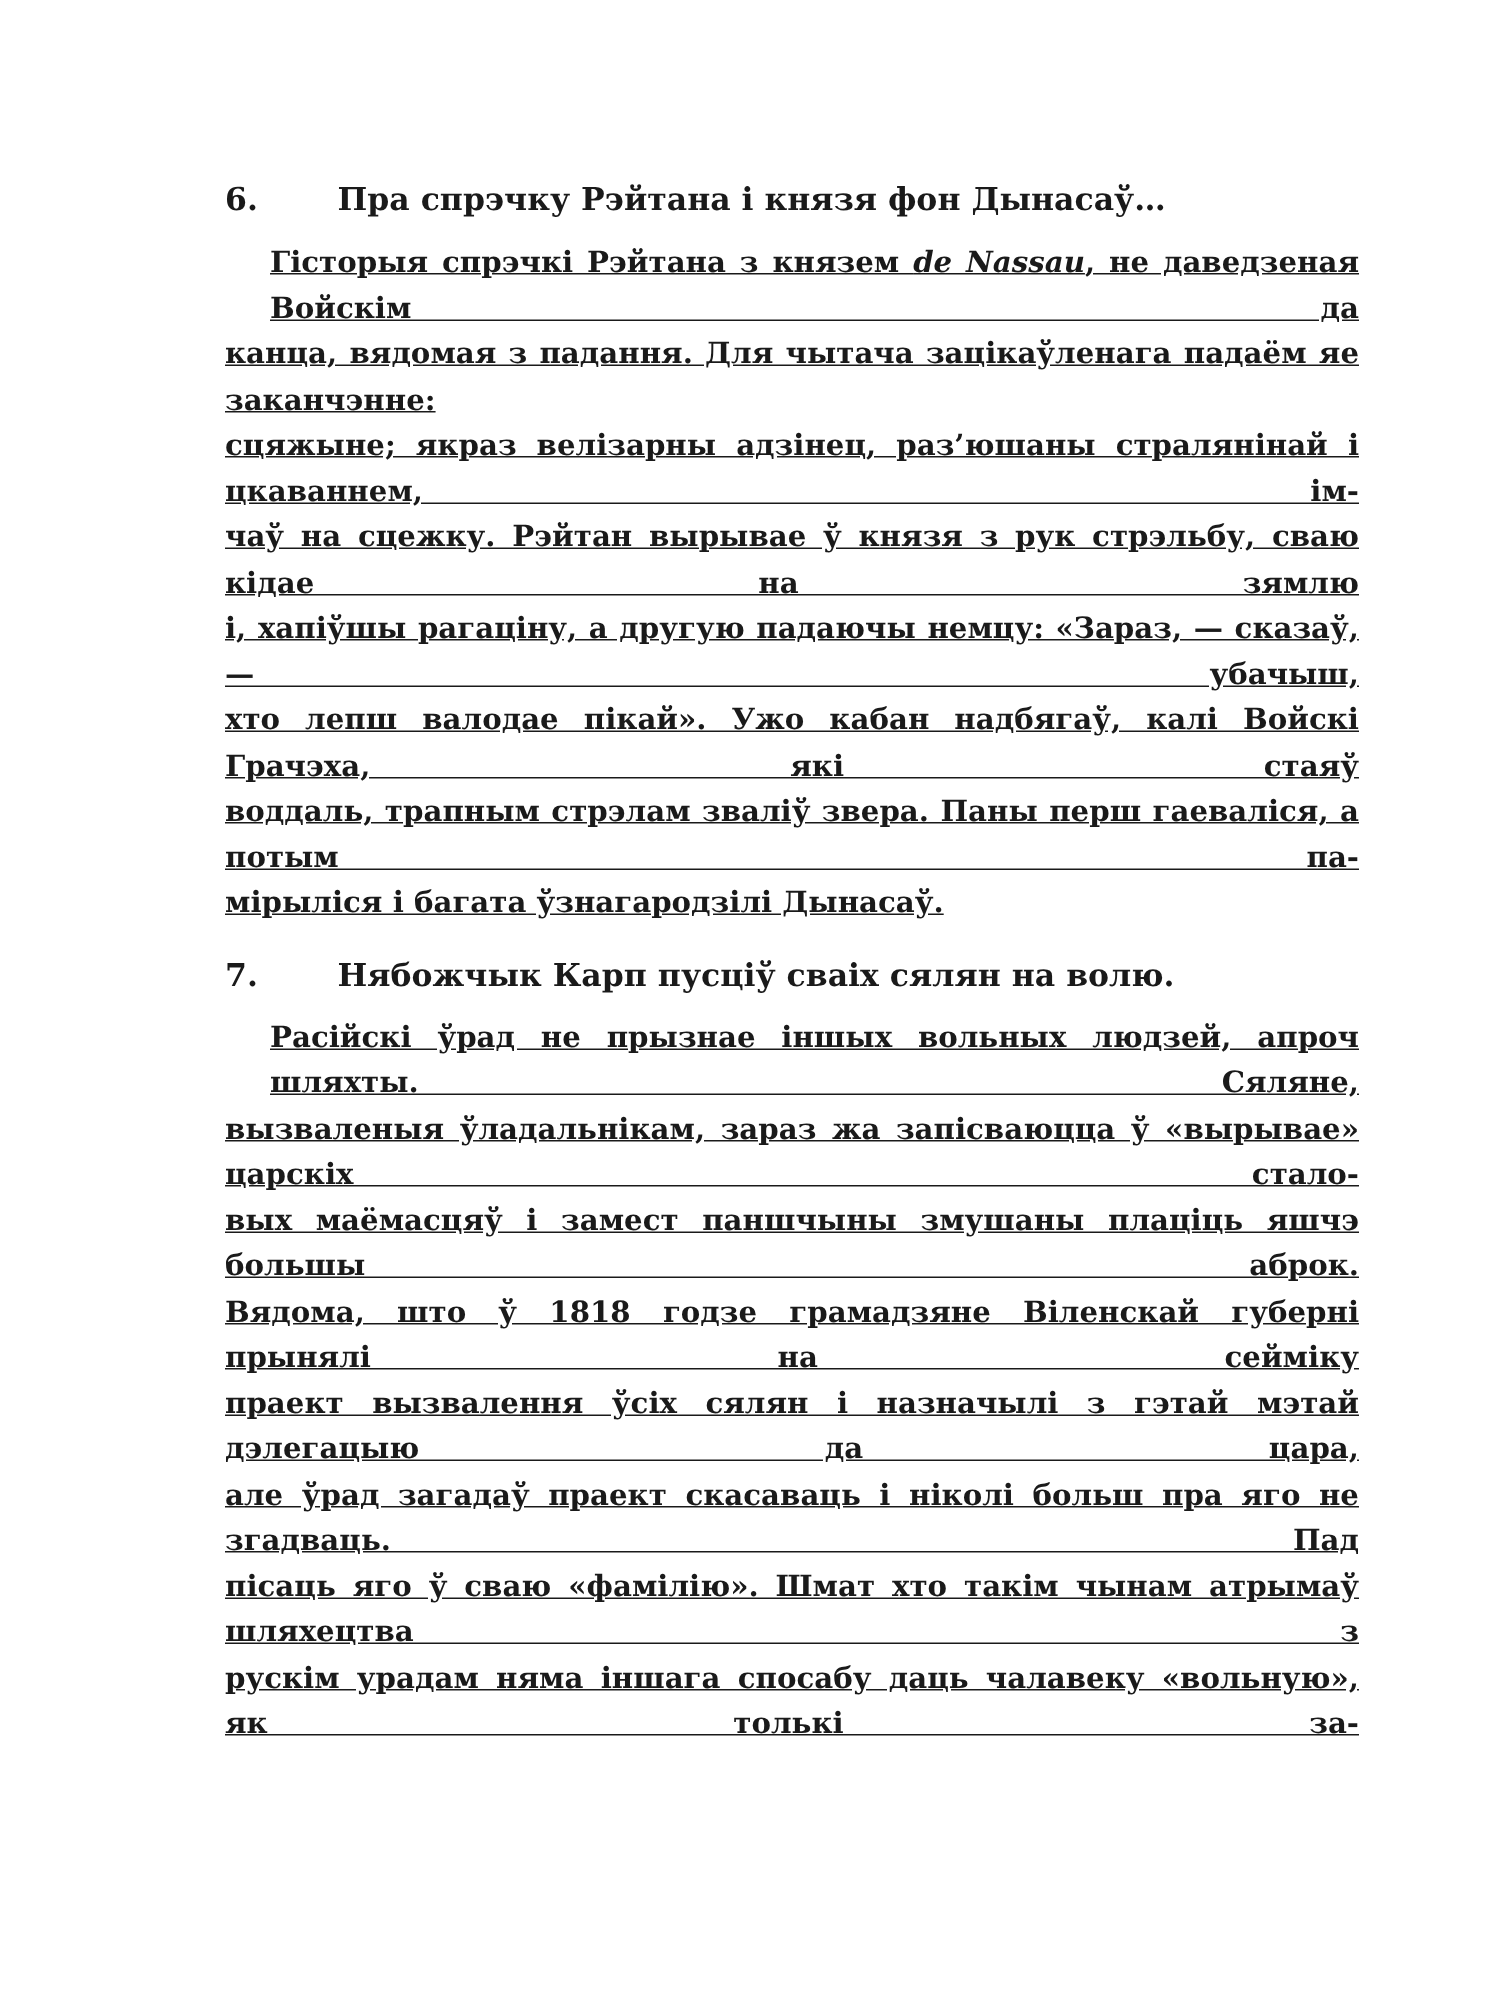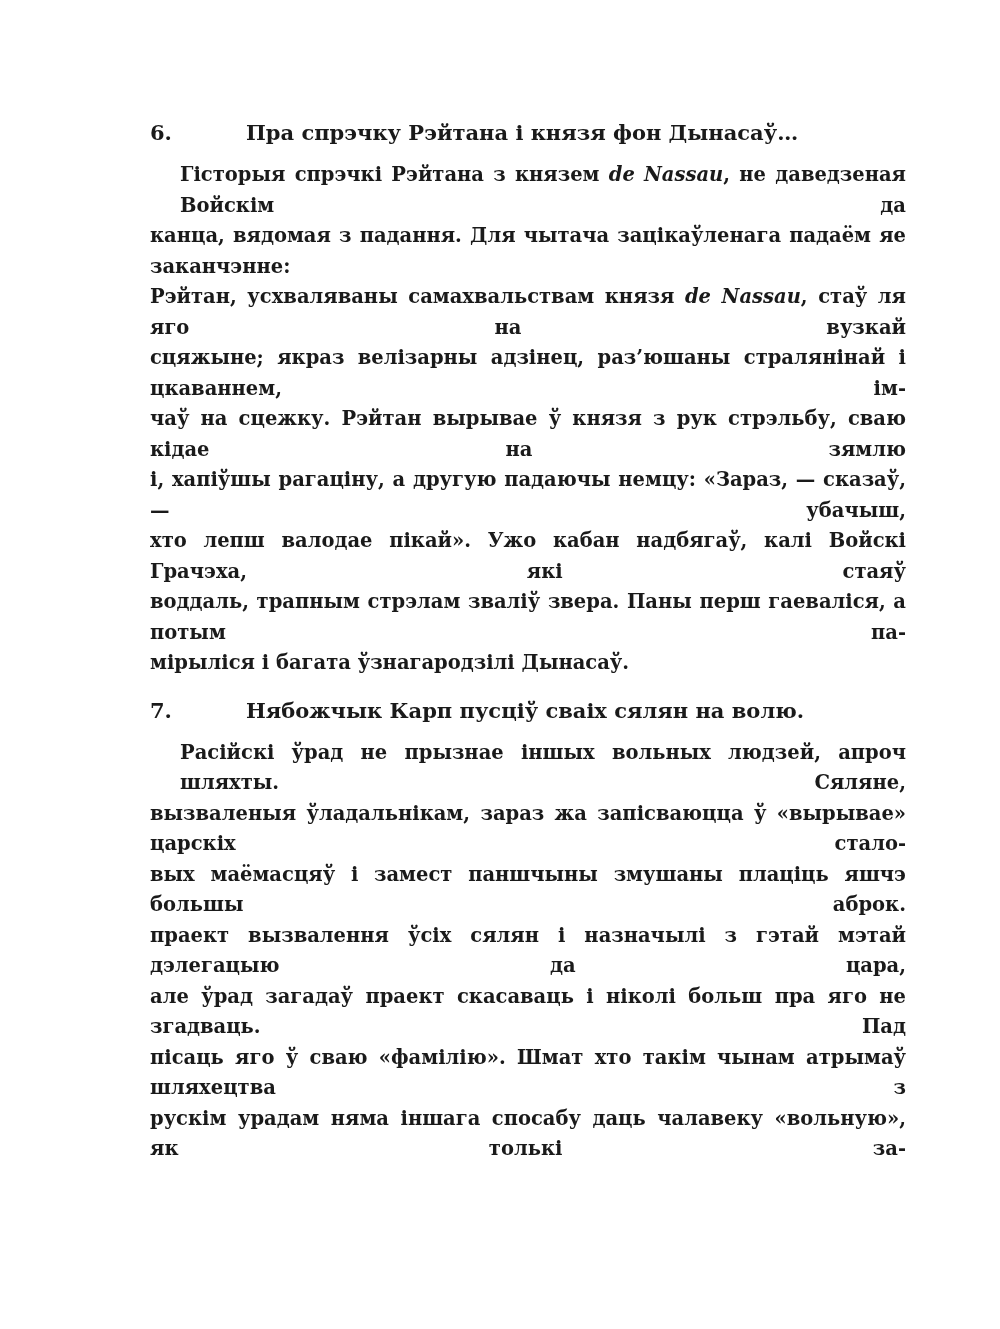--- a/index.html
+++ b/index.html
@@ -31,32 +31,33 @@
     font-size: 21px;
     line-height: 30px;
   }
   .heading .num {
     position: absolute;
     left: 0;
     top: 0;
   }
   .heading .title {
     display: inline-block;
-    margin-left: 96px;
+    margin-left: 75px;
   }
   .para {
     margin-top: 12px;
     font-size: 19.5px;
     font-weight: bold;
   }
   .para .line {
     line-height: 30.5px;
     text-align: justify;
     text-align-last: justify;
     white-space: normal;
+    text-decoration: underline;
   }
   .para .line.first {
     padding-left: 30px;
   }
   .para .line.last {
     text-align-last: left;
   }
   .para em {
     font-style: italic;
     font-weight: bold;
@@ -69,39 +70,39 @@
   <div class="text-block">
 
     <section>
       <div class="heading">
         <span class="num">6.</span>
         <span class="title">Пра спрэчку Рэйтана і князя фон Дынасаў…</span>
       </div>
       <div class="para">
           <div class="line first"><span>Гісторыя спрэчкі Рэйтана з князем </span><em>de Nassau</em><span>, не даведзеная Войскім да</span></div>
           <div class="line"><span>канца, вядомая з падання. Для чытача зацікаўленага падаём яе заканчэнне:</span></div>
-          <div class="line"><span>Рэйтан, усхваляваны самахвальствам князя </span><em>de Nassau</em><span>, стаў ля яго на вузкай</span></div>
           <div class="line"><span>сцяжыне; якраз велізарны адзінец, раз’юшаны стралянінай і цкаваннем, ім-</span></div>
           <div class="line"><span>чаў на сцежку. Рэйтан вырывае ў князя з рук стрэльбу, сваю кідае на зямлю</span></div>
           <div class="line"><span>і, хапіўшы рагаціну, а другую падаючы немцу: «Зараз, — сказаў, — убачыш,</span></div>
           <div class="line"><span>хто лепш валодае пікай». Ужо кабан надбягаў, калі Войскі Грачэха, які стаяў</span></div>
           <div class="line"><span>воддаль, трапным стрэлам зваліў звера. Паны перш гаеваліся, а потым па-</span></div>
           <div class="line last"><span>мірыліся і багата ўзнагародзілі Дынасаў.</span></div>
         </div>
     </section>
 
     <section>
       <div class="heading">
         <span class="num">7.</span>
         <span class="title">Нябожчык Карп пусціў сваіх сялян на волю.</span>
       </div>
       <div class="para">
           <div class="line first"><span>Расійскі ўрад не прызнае іншых вольных людзей, апроч шляхты. Сяляне,</span></div>
           <div class="line"><span>вызваленыя ўладальнікам, зараз жа запісваюцца ў «вырывае» царскіх стало-</span></div>
           <div class="line"><span>вых маёмасцяў і замест паншчыны змушаны плаціць яшчэ большы аброк.</span></div>
+          <div class="line"><span>Вядома, што ў 1818 годзе грамадзяне Віленскай губерні прынялі на сейміку</span></div>
           <div class="line"><span>праект вызвалення ўсіх сялян і назначылі з гэтай мэтай дэлегацыю да цара,</span></div>
           <div class="line"><span>але ўрад загадаў праект скасаваць і ніколі больш пра яго не згадваць. Пад</span></div>
           <div class="line"><span>пісаць яго ў сваю «фамілію». Шмат хто такім чынам атрымаў шляхецтва з</span></div>
           <div class="line"><span>рускім урадам няма іншага спосабу даць чалавеку «вольную», як толькі за-</span></div>
         </div>
     </section>
 
   </div>
 </div>
 

